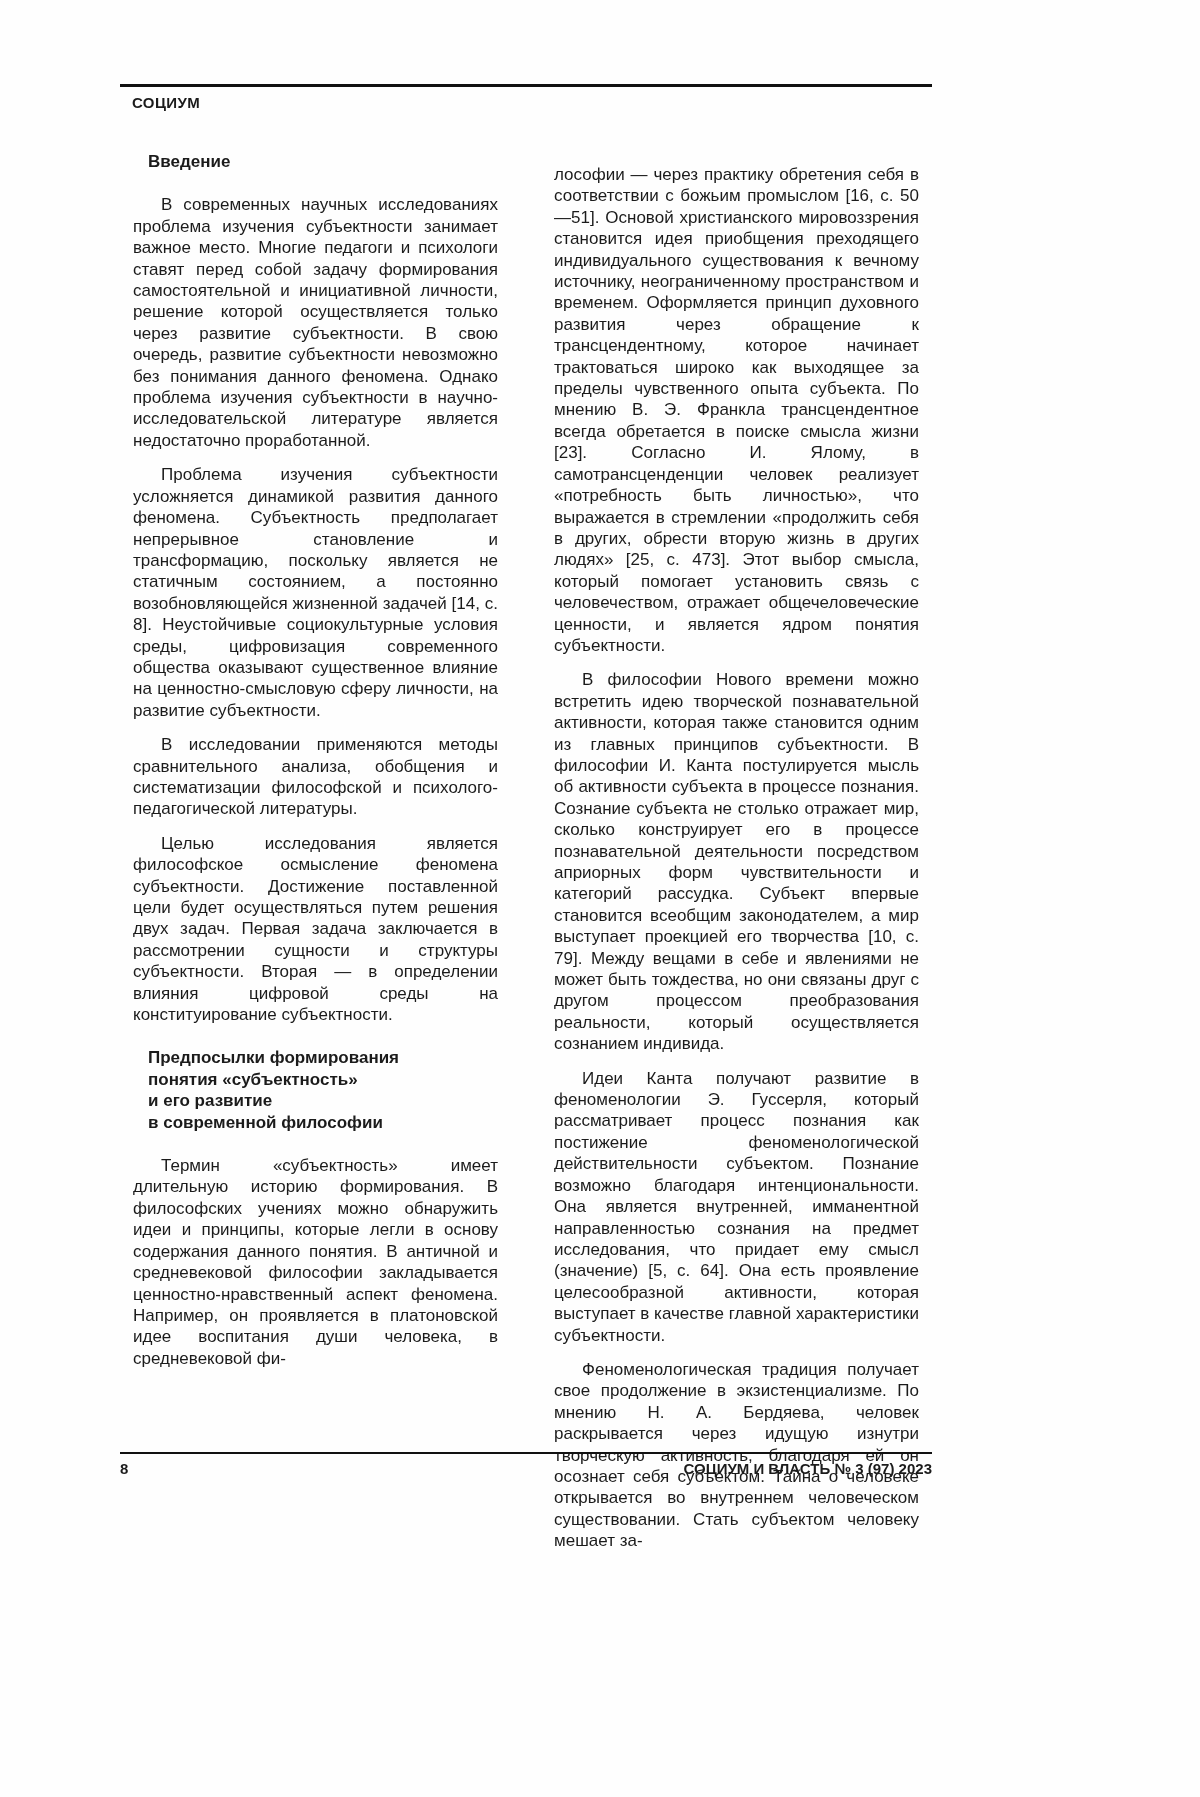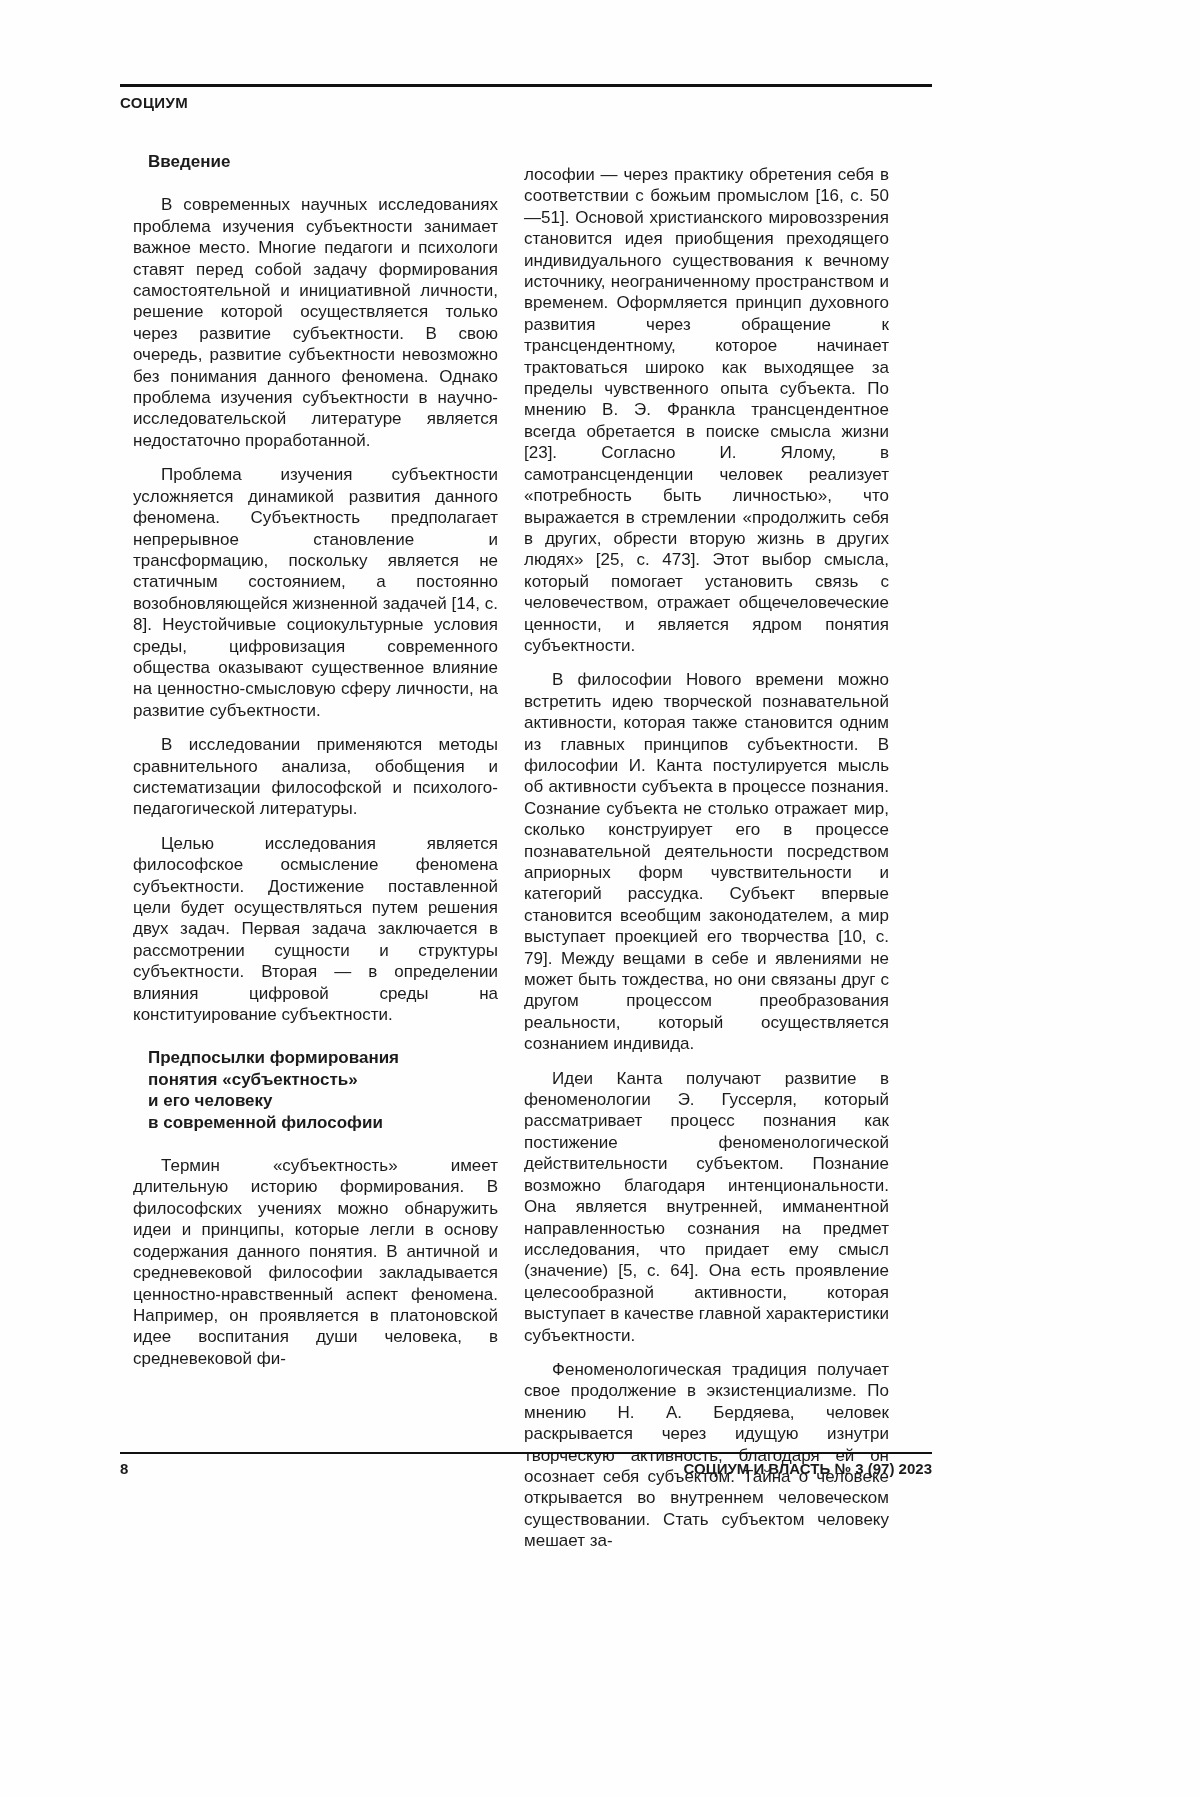--- a/index.html
+++ b/index.html
@@ -24,23 +24,25 @@
   }
   .header-rule {
     height: 3px;
     background: #111;
   }
   .running-head {
     font-weight: bold;
     font-size: 15px;
     letter-spacing: 0.4px;
     margin-top: 7px;
+    margin-left: 12px;
   }
   .columns {
     display: flex;
+    gap: 30px;
     margin-top: 40px;
   }
   .col {
     width: 391px;
     font-size: 17px;
     line-height: 21.4px;
     text-align: justify;
     hyphens: auto;
     -webkit-hyphens: auto;
   }
@@ -96,21 +98,21 @@
 
       <div class="col">
         <h2 class="sec first">Введение</h2>
         <p>В современных научных исследованиях проблема изучения субъектности занимает важное место. Многие педагоги и психологи ставят перед собой задачу формирования самостоятельной и инициативной личности, решение которой осуществляется только через развитие субъектности. В свою очередь, развитие субъектности невозможно без понимания данного феномена. Однако проблема изучения субъектности в научно-исследовательской литературе является недостаточно проработанной.</p>
         <p>Проблема изучения субъектности усложняется динамикой развития данного феномена. Субъектность предполагает непрерывное становление и трансформацию, поскольку является не статичным состоянием, а постоянно возобновляющейся жизненной задачей [14, с. 8]. Неустойчивые социокультурные условия среды, цифровизация современного общества оказывают существенное влияние на ценностно-смысловую сферу личности, на развитие субъектности.</p>
         <p>В исследовании применяются методы сравнительного анализа, обобщения и систематизации философской и психолого-педагогической литературы.</p>
         <p>Целью исследования является философское осмысление феномена субъектности. Достижение поставленной цели будет осуществляться путем решения двух задач. Первая задача заключается в рассмотрении сущности и структуры субъектности. Вторая — в определении влияния цифровой среды на конституирование субъектности.</p>
 
         <h2 class="sec">Предпосылки формирования
 понятия «субъектность»
-и его человеку
+и его развитие
 в современной философии</h2>
         <p>Термин «субъектность» имеет длительную историю формирования. В философских учениях можно обнаружить идеи и принципы, которые легли в основу содержания данного понятия. В античной и средневековой философии закладывается ценностно-нравственный аспект феномена. Например, он проявляется в платоновской идее воспитания души человека, в средневековой фи-</p>
       </div>
 
       <div class="col">
         <p class="no-indent">лософии — через практику обретения себя в соответствии с божьим промыслом [16, с. 50—51]. Основой христианского мировоззрения становится идея приобщения преходящего индивидуального существования к вечному источнику, неограниченному пространством и временем. Оформляется принцип духовного развития через обращение к трансцендентному, которое начинает трактоваться широко как выходящее за пределы чувственного опыта субъекта. По мнению В. Э. Франкла трансцендентное всегда обретается в поиске смысла жизни [23]. Согласно И. Ялому, в самотрансценденции человек реализует «потребность быть личностью», что выражается в стремлении «продолжить себя в других, обрести вторую жизнь в других людях» [25, с. 473]. Этот выбор смысла, который помогает установить связь с человечеством, отражает общечеловеческие ценности, и является ядром понятия субъектности.</p>
         <p>В философии Нового времени можно встретить идею творческой познавательной активности, которая также становится одним из главных принципов субъектности. В философии И. Канта постулируется мысль об активности субъекта в процессе познания. Сознание субъекта не столько отражает мир, сколько конструирует его в процессе познавательной деятельности посредством априорных форм чувствительности и категорий рассудка. Субъект впервые становится всеобщим законодателем, а мир выступает проекцией его творчества [10, с. 79]. Между вещами в себе и явлениями не может быть тождества, но они связаны друг с другом процессом преобразования реальности, который осуществляется сознанием индивида.</p>
         <p>Идеи Канта получают развитие в феноменологии Э. Гуссерля, который рассматривает процесс познания как постижение феноменологической действительности субъектом. Познание возможно благодаря интенциональности. Она является внутренней, имманентной направленностью сознания на предмет исследования, что придает ему смысл (значение) [5, с. 64]. Она есть проявление целесообразной активности, которая выступает в качестве главной характеристики субъектности.</p>
         <p>Феноменологическая традиция получает свое продолжение в экзистенциализме. По мнению Н. А. Бердяева, человек раскрывается через идущую изнутри творческую активность, благодаря ей он осознает себя субъектом. Тайна о человеке открывается во внутреннем человеческом существовании. Стать субъектом человеку мешает за-</p>
       </div>

